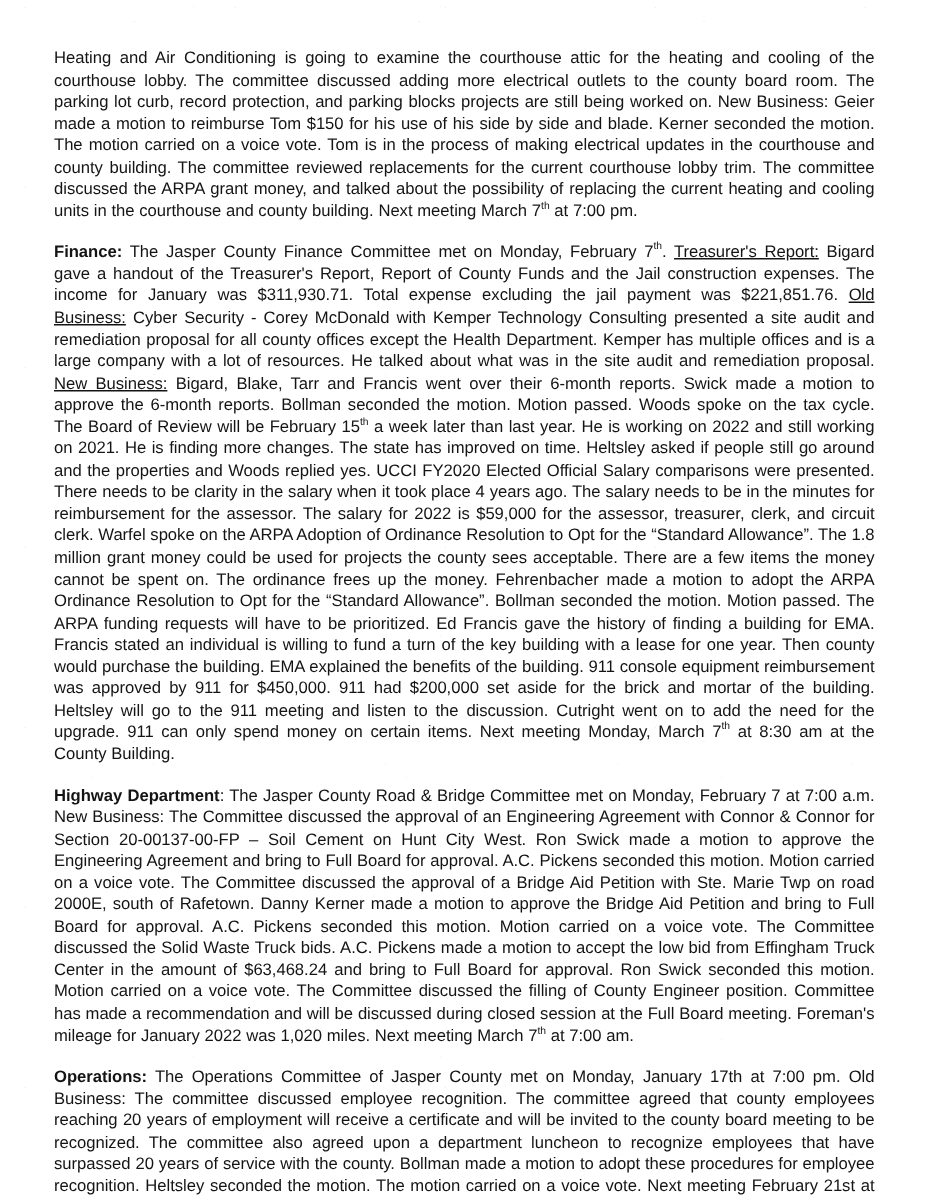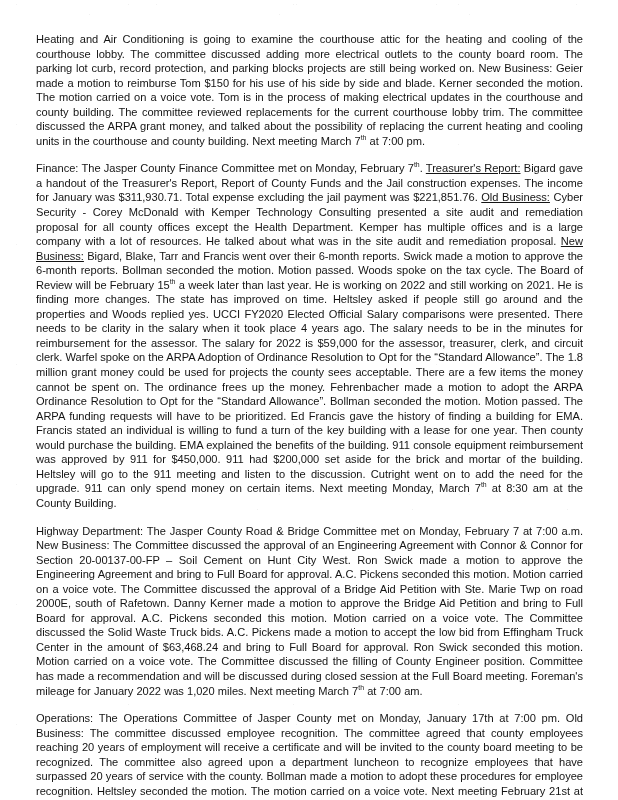--- a/index.html
+++ b/index.html
@@ -26,21 +26,21 @@
     font-size: 11.1px;
     line-height: 14.55px;
     text-align: justify;
     text-justify: inter-word;
     margin: 0 0 13px 0;
     letter-spacing: -0.02px;
     word-spacing: 0.1px;
     color: #141414;
   }
   .para:last-child { margin-bottom: 0; }
-  b, .bold { font-weight: normal; }
+  b, .bold { font-weight: bold; }
   u, .uline { text-underline-offset: 1px; }
   sup {
     font-size: 0.62em;
     vertical-align: super;
     line-height: 0;
   }
   
   .grain {
     position: absolute;
     inset: 0;

